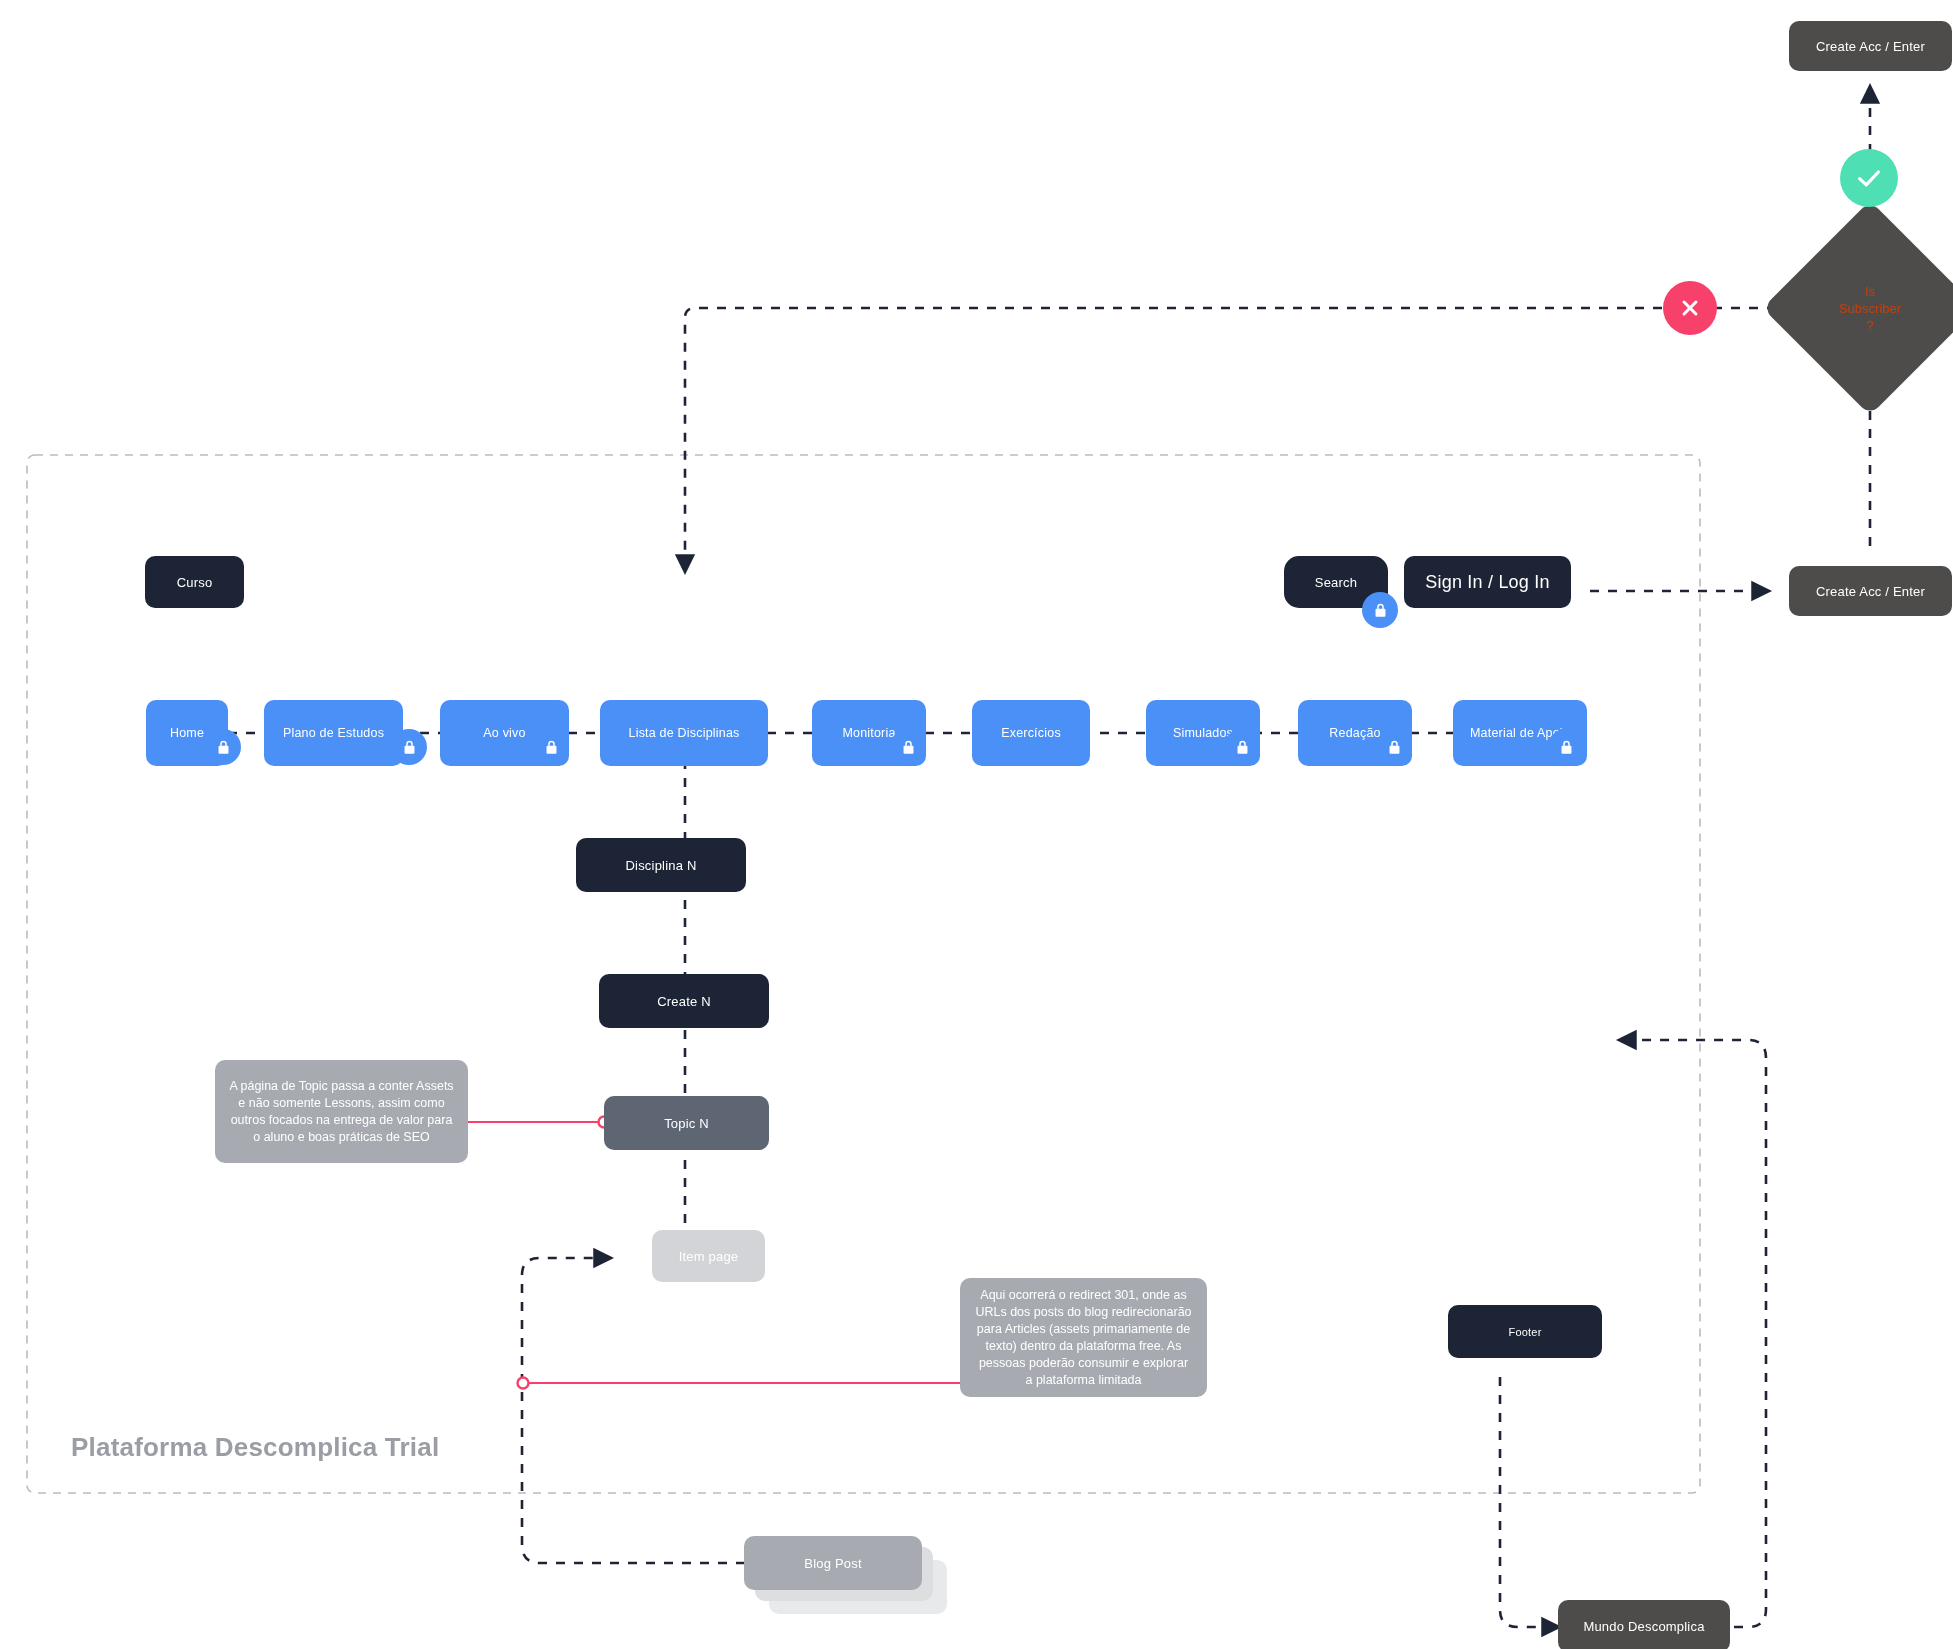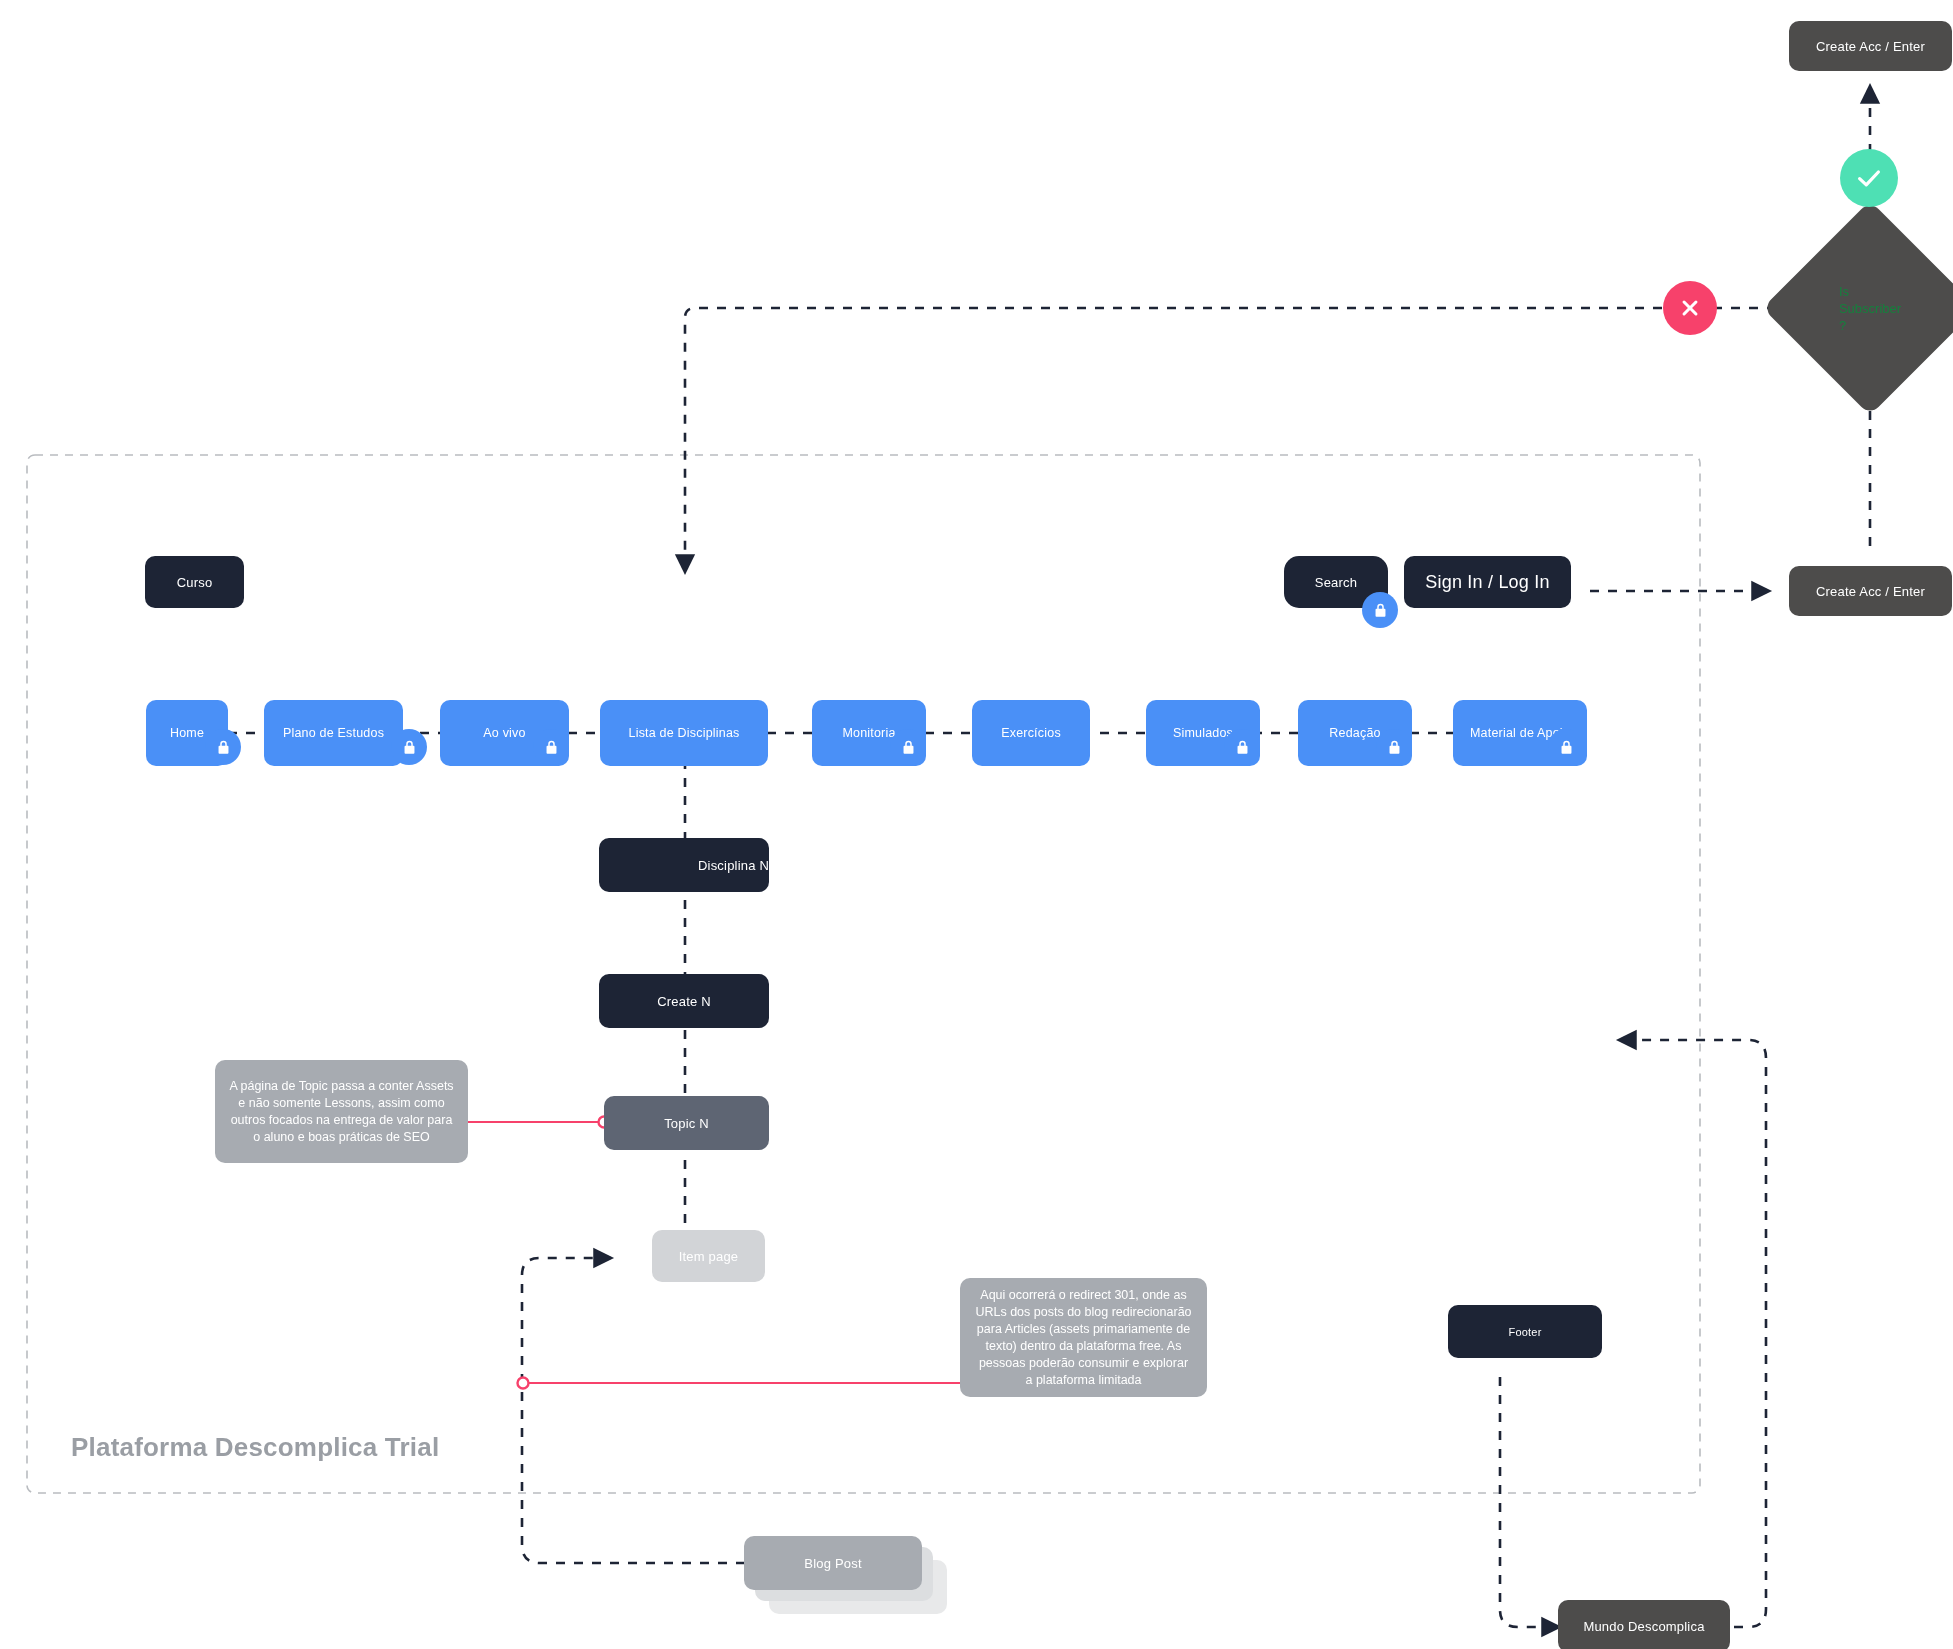--- a/index.html
+++ b/index.html
@@ -28,22 +28,22 @@
   .lock{position:absolute;width:36px;height:36px;border-radius:50%;
         background:#4a90f7;z-index:5;display:flex;align-items:center;
         justify-content:center;}
   .lock svg{display:block;}
 
   
   .diamond{position:absolute;z-index:3;display:flex;align-items:center;
            justify-content:center;}
   .diamond .dshape{position:absolute;left:0;top:0;width:100%;height:100%;
            background:#4d4c4b;transform:rotate(45deg);border-radius:12px;}
-  .diamond .dtext{position:relative;z-index:2;color:#15803d;font-size:13px;
-           line-height:17px;text-align:left;white-space:pre-line;}
+  .diamond .dtext{position:relative;z-index:2;color:#c2410c;font-size:13px;
+           line-height:17px;text-align:center;white-space:pre-line;}
 
   
   .badge-circle{position:absolute;border-radius:50%;z-index:6;
         display:flex;align-items:center;justify-content:center;}
   .badge-ok{background:#4ee0b4;}
   .badge-no{background:#f7416b;}
 
   
   .note{position:absolute;z-index:4;background:#a7abb1;border-radius:10px;
         color:#ffffff;font-size:12.5px;line-height:17px;text-align:center;
@@ -219,21 +219,21 @@
 
   <div class="node n-blue" style="left:1453px;top:700px;width:134px;height:66px;font-size:12.5px;">
     <span class="node-label">Material de Apoio</span>
   </div>
   <div class="lock" style="left:1548px;top:729px;">
     <svg width="17" height="17" viewBox="0 0 24 24" fill="#ffffff">
         <path d="M12 2.6a4.6 4.6 0 00-4.6 4.6v2.3H6.3A1.3 1.3 0 005 10.8v8.6a1.3 1.3 0 001.3 1.3h11.4a1.3 1.3 0 001.3-1.3v-8.6a1.3 1.3 0 00-1.3-1.3h-1.1V7.2A4.6 4.6 0 0012 2.6zm0 2.1a2.5 2.5 0 012.5 2.5v2.3h-5V7.2A2.5 2.5 0 0112 4.7z"></path>
       </svg>
   </div>
 
-  <div class="node n-navy" style="left:599px;top:838px;width:170px;height:54px;font-size:13px;justify-content:flex-end;">
+  <div class="node n-navy" style="left:576px;top:838px;width:170px;height:54px;font-size:13px;">
     <span class="node-label">Disciplina N</span>
   </div>
 
   <div class="node n-navy" style="left:599px;top:974px;width:170px;height:54px;font-size:13px;">
     <span class="node-label">Create N</span>
   </div>
 
   <div class="node n-slate" style="left:604px;top:1096px;width:165px;height:54px;font-size:13px;">
     <span class="node-label">Topic N</span>
   </div>

